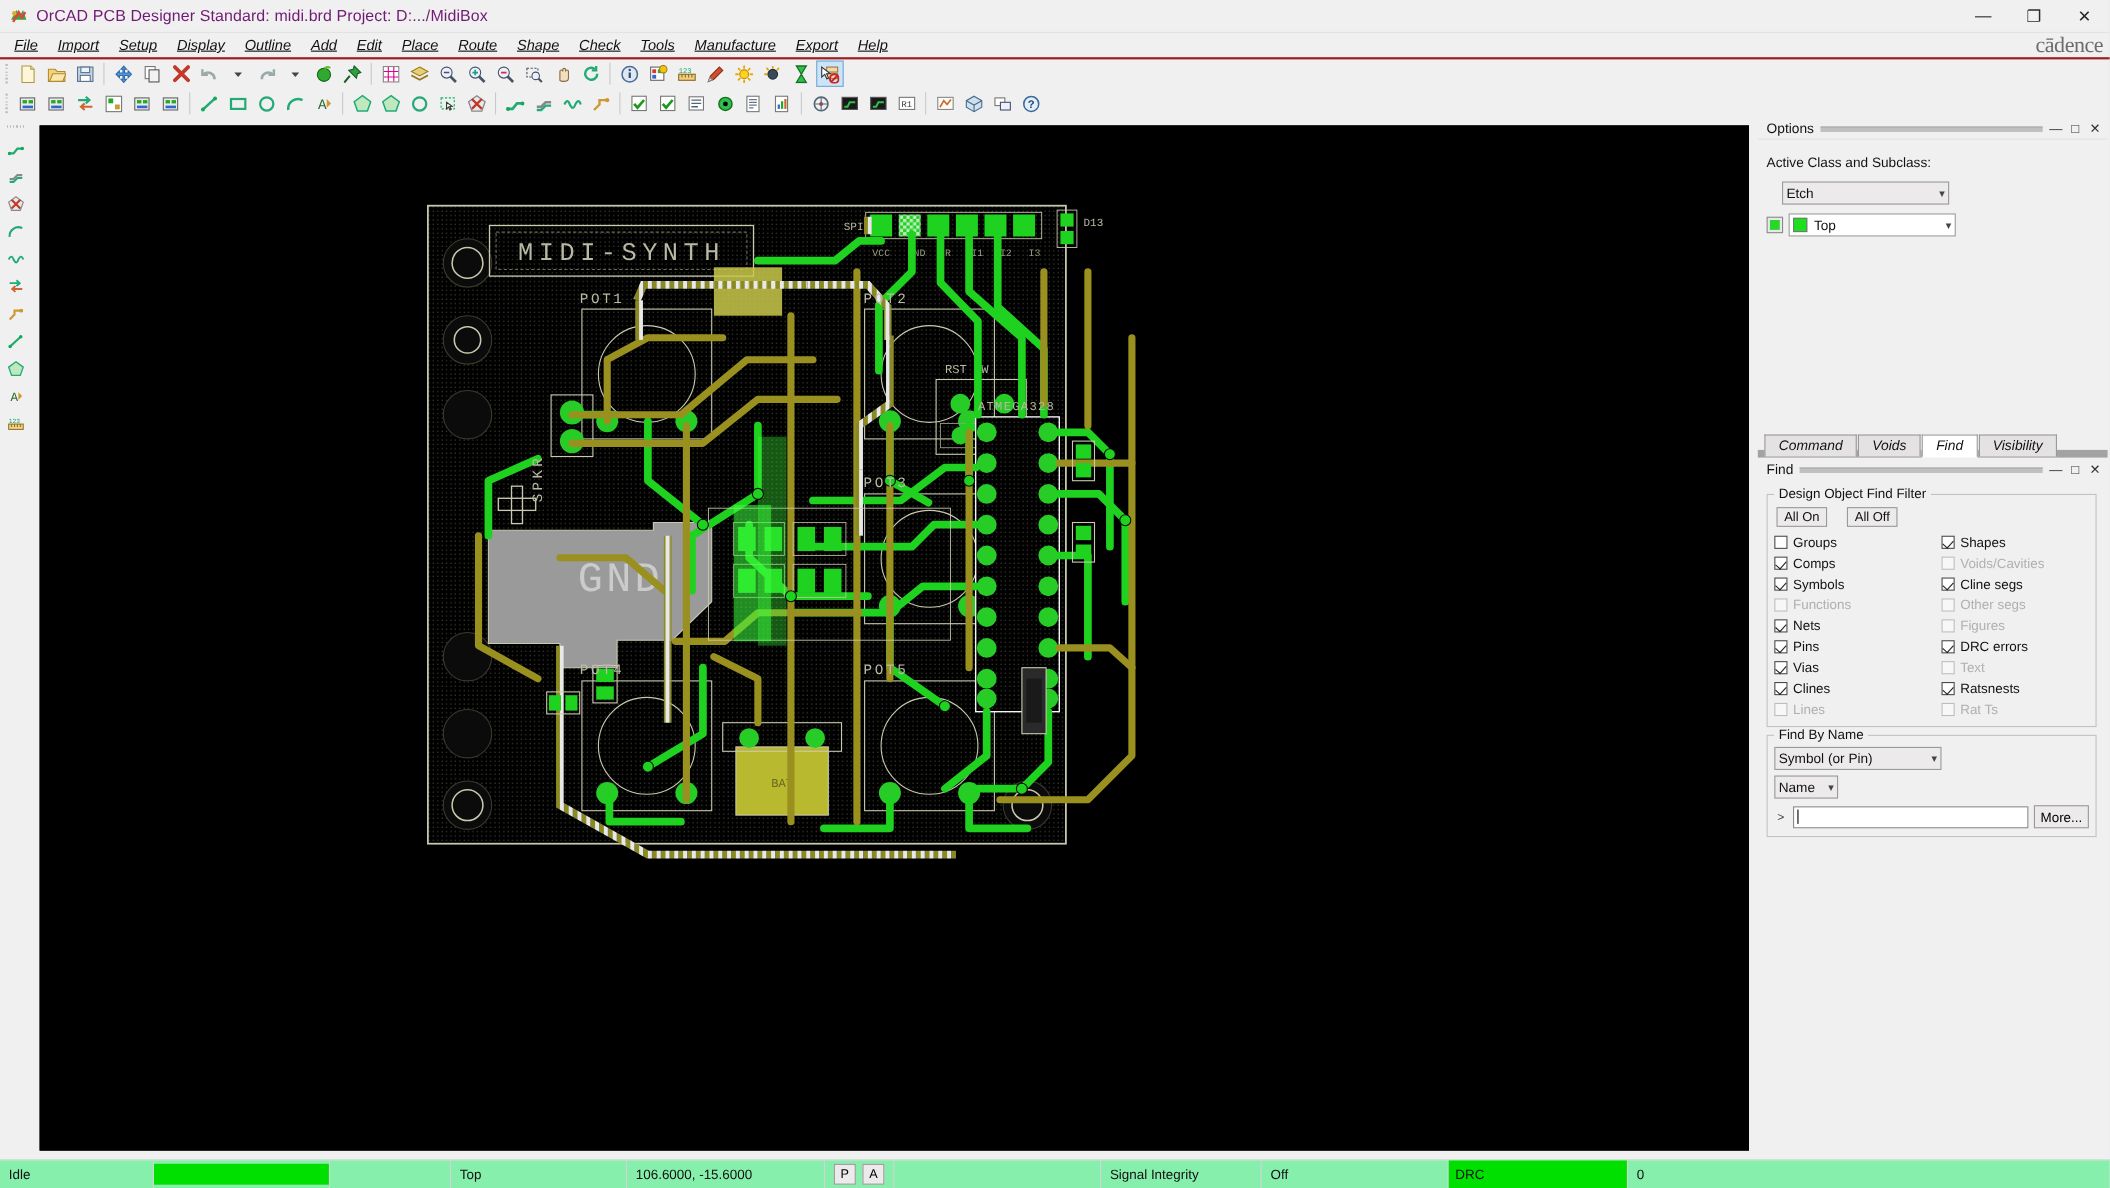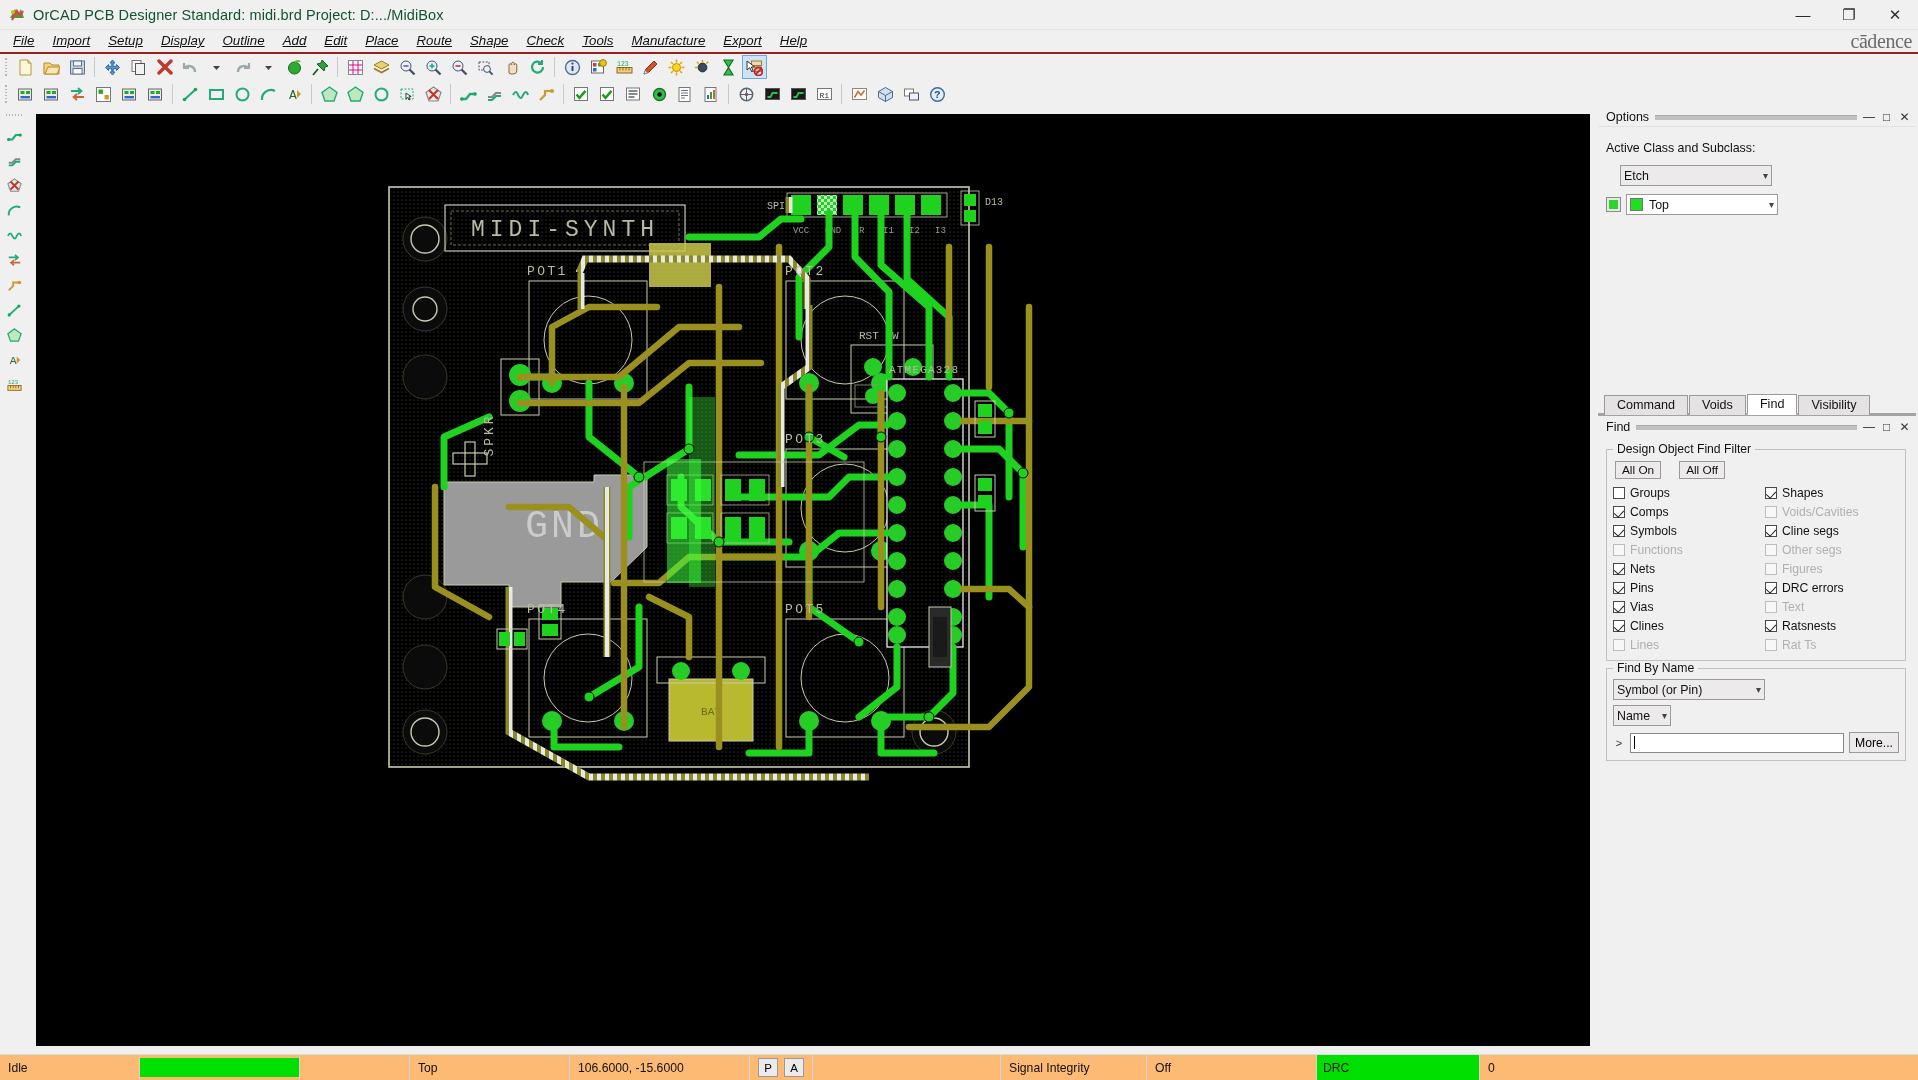--- a/index.html
+++ b/index.html
@@ -18,21 +18,21 @@
 
   
   .titlebar {
     height: 30px; background: #f0f0f0; display: flex; align-items: center;
     flex: none; border-bottom: 1px solid #e3e3e3;
   }
   .tb-icon {
     width: 18px; height: 18px; margin-left: 8px; margin-right: 7px; flex: none;
     position: relative;
   }
-  .tb-title { font-size: 14.5px; color: #14532d; letter-spacing: .1px; white-space: nowrap; }
+  .tb-title { font-size: 14.5px; color: #701a75; letter-spacing: .1px; white-space: nowrap; }
   .tb-spacer { flex: 1 1 auto; }
   .win-btn {
     width: 46px; height: 30px; display: flex; align-items: center; justify-content: center;
     font-size: 15px; color: #2b2b2b; flex: none;
   }
 
   
   .menubar {
     height: 22px; display: flex; align-items: center; background: #f0f0f0; flex: none;
     position: relative; padding-left: 4px;
@@ -118,22 +118,22 @@
     display: flex; align-items: center; position: relative;
   }
   .combo .arrow { margin-left: auto; font-size: 10px; color: #444; padding-left: 6px; }
   .combo.white { background: #fff; }
 
   .swatch { width: 13px; height: 13px; border: 1px solid #777; flex: none; }
   .swatch-outer { width: 15px; height: 15px; border: 1px solid #8a8a8a; background:#e8e8e8;
     display:flex; align-items:center; justify-content:center; flex:none; }
 
   
-  .tabstrip { display: flex; align-items: center; height: 22px; padding-left: 6px; flex: none;
-    border-bottom: 3px solid #a3a3a3; }
+  .tabstrip { display: flex; align-items: flex-start; height: 22px; padding-left: 6px; flex: none;
+    border-bottom: 7px solid #a3a3a3; font-style: italic; }
   .tab {
     padding: 2px 12px 3px 12px; font-size: 12.6px; border: 1px solid #9a9a9a;
     border-bottom: none; background: #e4e2e2; margin-right: 1px; color: #111; position: relative;
     top: 1px;
   }
   .tab.active { background: #fff; top: 1px; border-bottom: 1px solid #fff; z-index: 2; }
 
   .find-body { flex: 1 1 auto; background: #f0f0f0; padding: 6px 10px 0 8px; min-height: 0; }
 
   fieldset.grp {
@@ -171,21 +171,21 @@
     font-size: 12.4px; padding: 0 3px; display: flex; align-items: center;
   }
   .txtinput .caret { width: 1px; height: 13px; background: #000; }
   .morebtn {
     width: 50px; height: 21px; border: 1px solid #9a9a9a; background: #eceaea;
     font-size: 12.2px; display: flex; align-items: center; justify-content: center;
   }
 
   
   .statusbar {
-    height: 26px; flex: none; display: flex; align-items: stretch; background: #fdba74;
+    height: 26px; flex: none; display: flex; align-items: stretch; background: #86efac;
     border-top: 1px solid #dcdcdc; font-size: 12.2px;
   }
   .sb {
     display: flex; align-items: center; padding: 0 8px; border-right: 1px solid #d4d4d4;
     white-space: nowrap; color: #111;
   }
   .sb.noborder { border-right: none; }
   .sb-prog { width: 160px; padding: 3px 0; border-right: 1px solid #d4d4d4; }
   .sb-prog i { display: block; height: 100%; background: #00e000; }
   .sb-pa { display: flex; align-items: center; gap: 6px; padding: 0 8px; border-right:1px solid #d4d4d4;}

